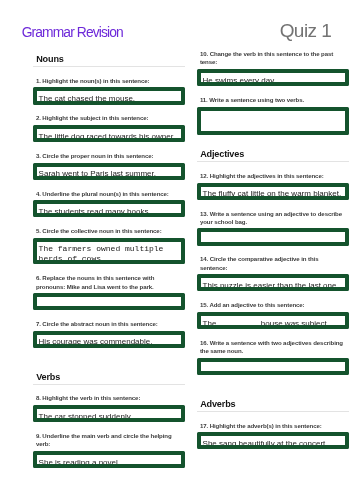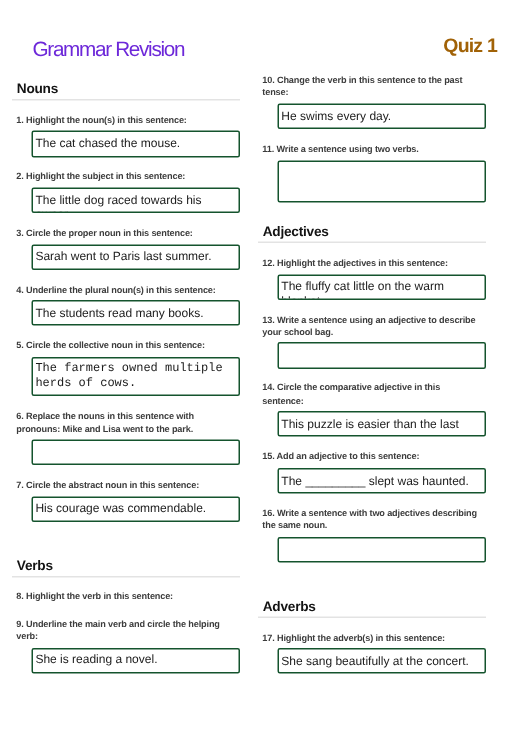--- a/index.html
+++ b/index.html
@@ -37,30 +37,30 @@
     font-weight: 400;
     color: #6d28d9;
     letter-spacing: -0.87px;
     line-height: 14px;
     transform: translateY(4px);
   }
   .quiz-label {
     position: absolute;
     right: 2.3px;
     top: 0.9px;
-    font-size: 13px;
-    font-weight: 700;
-    color: #a16207;
+    font-size: 19px;
+    font-weight: 400;
+    color: #737373;
     letter-spacing: -0.54px;
     line-height: 12.9px;
     transform: translateY(1.6px);
   }
   .columns {
     position: absolute;
-    left: 8px;
+    left: 33px;
     top: 50.2px;
     width: 316px;
     display: flex;
     gap: 12.4px;
     align-items: flex-start;
   }
   .col {
     width: 151.6px;
     flex: 0 0 151.6px;
   }
@@ -84,30 +84,29 @@
     font-size: 6.1px;
     font-weight: 700;
     color: #3c3c3c;
     line-height: 8.3px;
     padding: 0 4.8px 0 2.9px;
     margin: 0 0 2.31px 0;
     letter-spacing: -0.10px;
   }
   .answer-box {
     box-sizing: border-box;
-    border: 1px solid #14532d;
+    border: 4px solid #14532d;
     border-radius: 1.5px;
     height: 17.1px;
     padding: 0 3px 0 1.6px;
     font-size: 8px;
     line-height: 9.6px;
     color: #1a1a1a;
     background: #fff;
     overflow: hidden;
-    margin-left: 13px;
   }
   .answer-box .txt { display: block; padding-top: 2.6px; }
   .answer-box.h2 { height: 26.6px; font-family: Liberation Mono, monospace; }
   .answer-box.h2b { height: 28.6px; }
 </style>
 </head>
 <body>
 
 <div class="page">
   <div class="header">
@@ -155,20 +154,23 @@
         </div>
         <div class="q">
           <div class="q-label">7. Circle the abstract noun in this sentence:</div>
           <div class="answer-box h1">
             <span class="txt">His courage was commendable.</span>
           </div>
         </div>
         <div class="section-title">Verbs</div>
         <div class="q">
           <div class="q-label">8. Highlight the verb in this sentence:</div>
+          <div class="answer-box h1">
+            <span class="txt">The car stopped suddenly.</span>
+          </div>
         </div>
         <div class="q">
           <div class="q-label">9. Underline the main verb and circle the helping verb:</div>
           <div class="answer-box h1">
             <span class="txt">She is reading a novel.</span>
           </div>
         </div>
       </div>
       <div class="col">
         <div class="q">
@@ -198,21 +200,21 @@
         </div>
         <div class="q">
           <div class="q-label">14. Circle the comparative adjective in this sentence:</div>
           <div class="answer-box h1">
             <span class="txt">This puzzle is easier than the last one.</span>
           </div>
         </div>
         <div class="q">
           <div class="q-label">15. Add an adjective to this sentence:</div>
           <div class="answer-box h1">
-            <span class="txt">The _________ slept was haunted.</span>
+            <span class="txt">The _________ house was subject.</span>
           </div>
         </div>
         <div class="q">
           <div class="q-label">16. Write a sentence with two adjectives describing the same noun.</div>
           <div class="answer-box h1">
             <span class="txt"></span>
           </div>
         </div>
         <div class="section-title">Adverbs</div>
         <div class="q">

